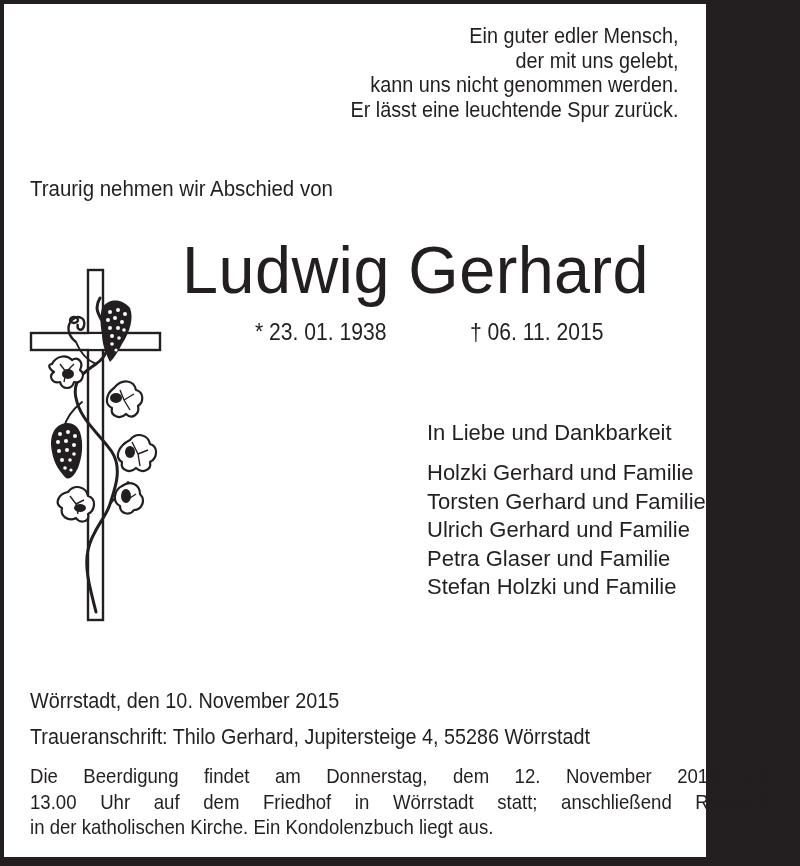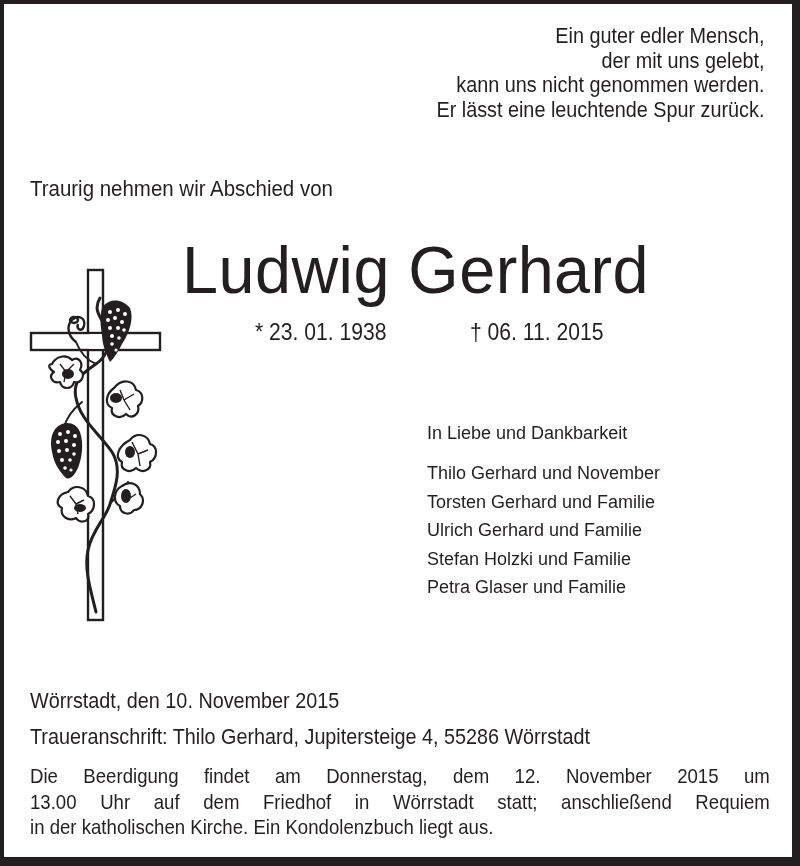--- a/index.html
+++ b/index.html
@@ -12,21 +12,21 @@
     height: 866px;
     position: relative;
     overflow: hidden;
     font-family: "Liberation Sans", sans-serif;
     color: #231f20;
   }
   .card {
     position: absolute;
     left: 4px;
     top: 4px;
-    width: 788px;
+    width: 702px;
     height: 853px;
     background: #ffffff;
   }
   .abs { position: absolute; white-space: nowrap; }
 
   .poem {
     right: 28px;
     top: 20px;
     text-align: right;
     font-size: 22px;
@@ -68,21 +68,21 @@
   .cross-wrap {
     left: 22px;
     top: 264px;
     width: 140px;
     height: 356px;
   }
 
   .mourners {
     left: 423px;
     top: 415px;
-    font-size: 18px;
+    font-size: 22px;
   }
   .mourners .lead {
     line-height: 28px;
     margin-bottom: 12px;
   }
   .mourners .list div {
     line-height: 28.6px;
   }
 
   .place-date {
@@ -225,25 +225,25 @@
         <ellipse cx="104" cy="184" rx="5" ry="6"></ellipse>
         <ellipse cx="54" cy="240" rx="6" ry="4"></ellipse>
         <ellipse cx="100" cy="228" rx="5" ry="7"></ellipse>
       </g>
     </svg>
   </div>
 
   <div class="abs mourners">
     <div class="lead">In Liebe und Dankbarkeit</div>
     <div class="list">
-      <div>Thilo Gerhard und November</div>
+      <div>Holzki Gerhard und Familie</div>
       <div>Torsten Gerhard und Familie</div>
       <div>Ulrich Gerhard und Familie</div>
+      <div>Petra Glaser und Familie</div>
       <div>Stefan Holzki und Familie</div>
-      <div>Petra Glaser und Familie</div>
     </div>
   </div>
 
   <div class="abs place-date">Wörrstadt, den 10. November 2015</div>
   <div class="abs address">Traueranschrift: Thilo Gerhard, Jupitersteige 4, 55286 Wörrstadt</div>
 
   <div class="abs funeral">
     <div>Die Beerdigung findet am Donnerstag, dem 12. November 2015 um</div>
     <div>13.00 Uhr auf dem Friedhof in Wörrstadt statt; anschließend Requiem</div>
     <div class="last">in der katholischen Kirche. Ein Kondolenzbuch liegt aus.</div>

